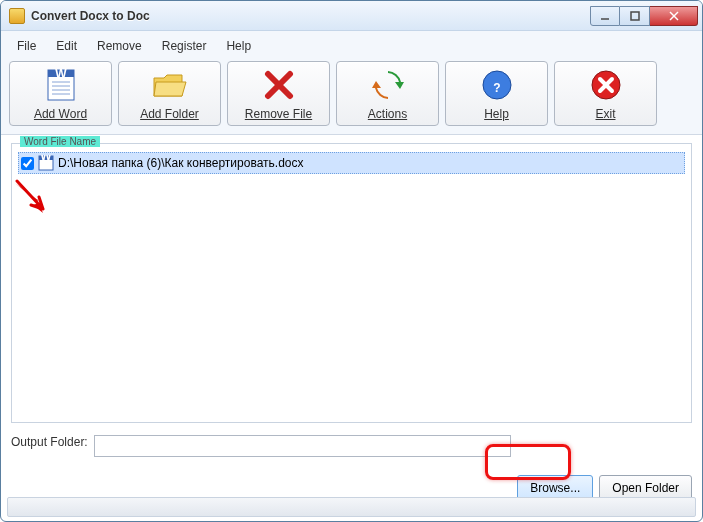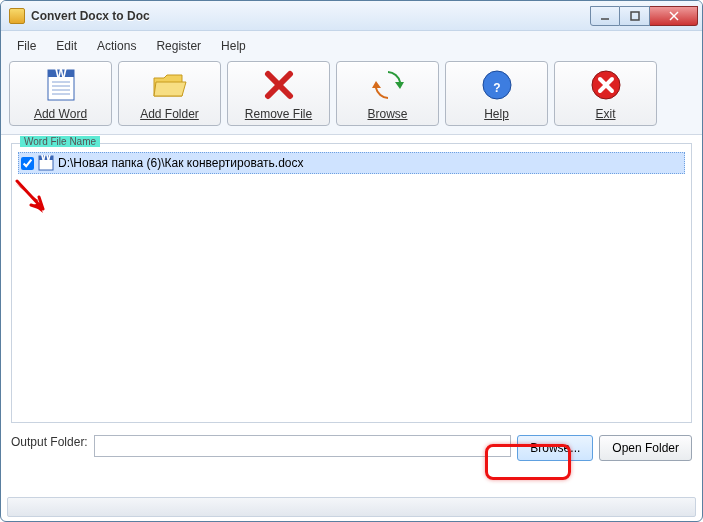--- a/index.html
+++ b/index.html
@@ -29,21 +29,21 @@
 .filegroup .legend { position: absolute; top: -8px; left: 8px; background: #5eead4; padding: 0 4px; color: #555; font-size: 10px; }
 .filelist { padding: 8px 6px; }
 .filerow { display: flex; align-items: center; gap: 4px; padding: 2px 2px; }
 .filerow.selected { background: #cfe3ff; border: 1px dotted #6ea0e0; }
 .filerow .chk { width: 13px; height: 13px; }
 .doc-icon { width: 16px; height: 16px; }
 
 .output-row { display: flex; align-items: flex-start; gap: 6px; padding: 6px 10px; }
 .output-row .lbl { color: #333; }
 .output-row input[type=text] { flex: 1; height: 22px; border: 1px solid #b0b8c4; padding: 0 4px; background: #fff; }
-.btn { height: 26px; padding: 0 12px; border: 1px solid #9aa5b3; border-radius: 3px; background: linear-gradient(#fdfdfe,#e9ecef); cursor: default; }
+.btn { height: 26px; padding: 0 12px; border: 1px solid #9aa5b3; border-radius: 3px; background: linear-gradient(#fdfdfe,#e9ecef); cursor: default; margin-top: 40px; }
 .btn.highlighted { background: linear-gradient(#eaf4ff,#cfe6ff); border-color: #5ea0e0; }
 
 .highlight-ring { position: absolute; border: 3px solid #e11; border-radius: 8px; pointer-events: none; box-shadow: 0 0 4px rgba(220,0,0,.4); }
 .arrow-annot { position: absolute; pointer-events: none; }
 
 .statusbar { position: absolute; bottom: 4px; left: 6px; right: 6px; height: 20px; background: linear-gradient(#f4f6f9,#e2e7ee); border: 1px solid #c9d3e0; border-radius: 2px; }
 </style>
 </head>
 <body>
 
@@ -68,21 +68,21 @@
             <line x1="1" y1="1" x2="9" y2="9"></line>
             <line x1="9" y1="1" x2="1" y2="9"></line>
           </svg>
         </div>
     </div>
   </div>
 
   <div class="menubar">
     <span>File</span>
     <span>Edit</span>
-    <span>Actions</span>
+    <span>Remove</span>
     <span>Register</span>
     <span>Help</span>
   </div>
 
   <div class="toolbar">
     <div class="tool-btn">
       <div class="icon-slot">
         <svg width="34" height="34">
             <rect x="4" y="2" width="26" height="30" fill="#fff" stroke="#3a66b5"></rect>
             <rect x="4" y="2" width="26" height="7" fill="#3a66b5"></rect>
@@ -113,21 +113,21 @@
       </div>
       <span class="lbl">Remove File</span>
     </div>
     <div class="tool-btn">
       <div class="icon-slot">
         <svg width="32" height="32">
             <path d="M16 4 A12 12 0 0 1 27 13 L23 13 L28 20 L32 13 L29 13 A14 14 0 0 0 16 2 Z" fill="#2a9a3a"></path>
             <path d="M16 28 A12 12 0 0 1 5 19 L9 19 L4 12 L0 19 L3 19 A14 14 0 0 0 16 30 Z" fill="#d66b1a"></path>
           </svg>
       </div>
-      <span class="lbl">Browse</span>
+      <span class="lbl">Actions</span>
     </div>
     <div class="tool-btn">
       <div class="icon-slot">
         <svg width="32" height="32">
             <circle cx="16" cy="16" r="14" fill="#3d7de0" stroke="#1b4a9a"></circle>
             <text x="16" y="23" text-anchor="middle" fill="#fff" font-size="20" font-weight="bold">?</text>
           </svg>
       </div>
       <span class="lbl">Help</span>
     </div>

